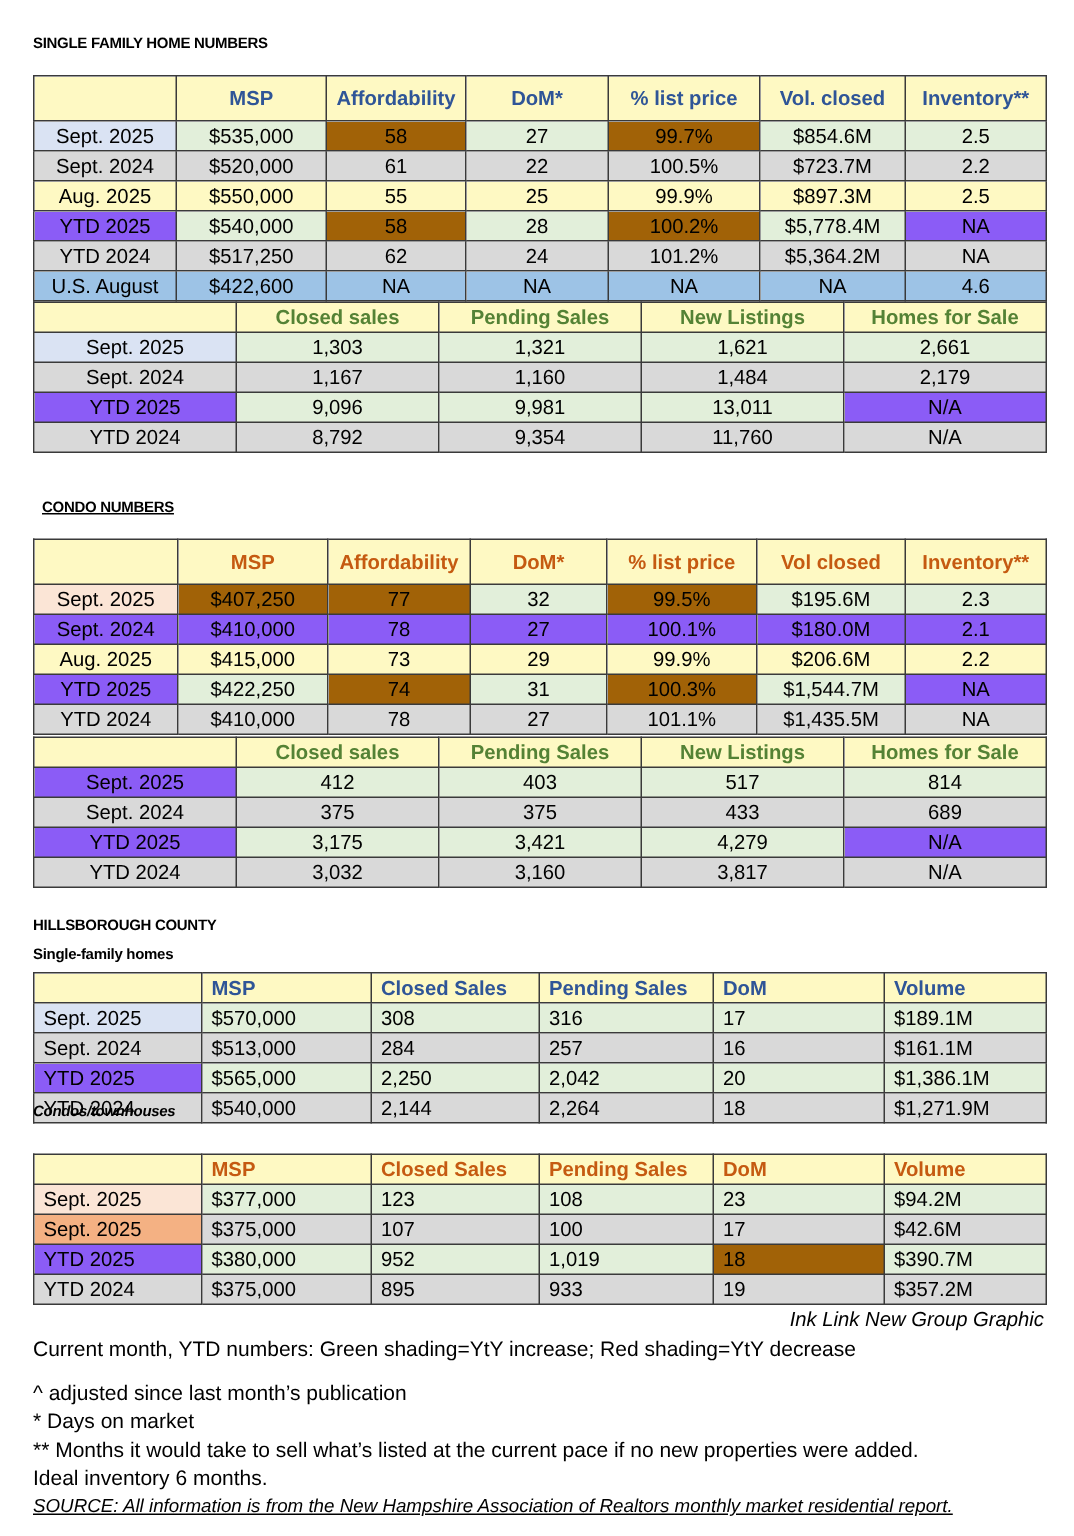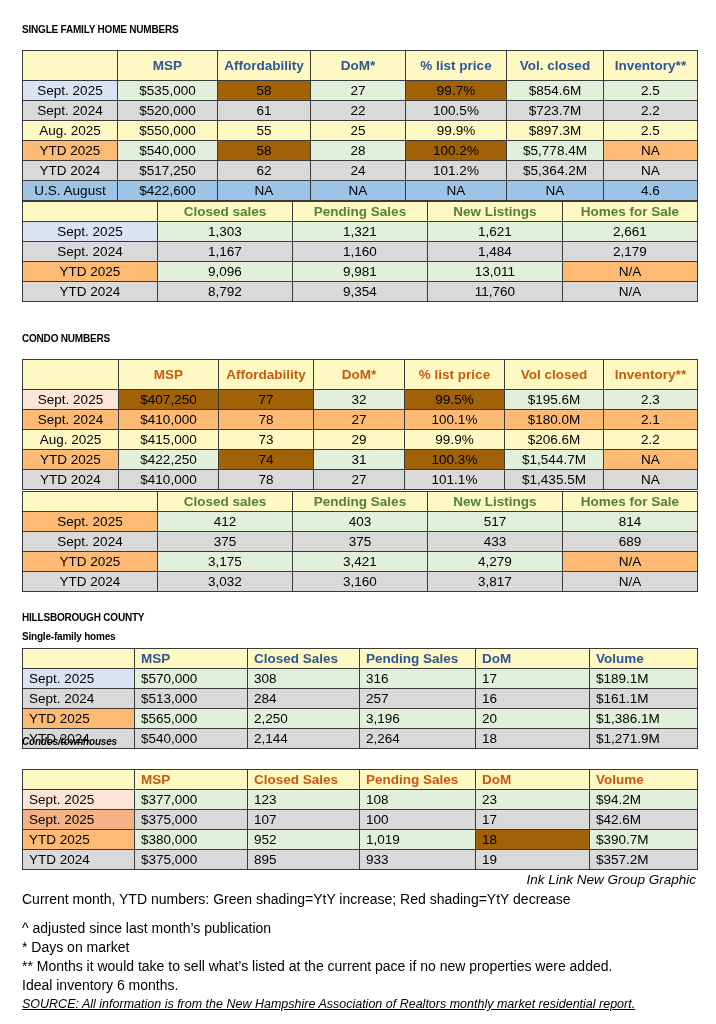--- a/index.html
+++ b/index.html
@@ -12,21 +12,21 @@
                text-align:center; white-space:nowrap; overflow:hidden; }
   table.t tr.hdr td { font-weight:bold; font-size:13.5px; }
   table.t tr.hdr.tall td { height:29px; }
   .blueh td.hc { color:#2f5597; }
   .orangeh td.hc { color:#c55a11; }
   .greenh td.hc { color:#548235; }
   table.left td { text-align:left; padding-left:6px; }
   .g { background:#e2efda; }
   .r { background:#a16207; }
   .gy { background:#d9d9d9; }
-  .lg { background:#fdba74; }
+  .lg { background:#8b5cf6; }
   .w { background:#fef9c3; }
   .lb { background:#dae3f3; }
   .us { background:#9dc3e6; }
   .lo { background:#fbe5d6; }
   .mo { background:#f4b183; }
   .credit { position:absolute; right:20px; top:872px; font-style:italic; font-size:13.5px; }
   .note { position:absolute; left:22px; font-size:14px; }
   .src { font-style:italic; font-size:12.5px; }
 </style>
 </head>
@@ -151,21 +151,21 @@
   <tr class="gy">
     <td>YTD 2024</td>
     <td>8,792</td>
     <td>9,354</td>
     <td>11,760</td>
     <td>N/A</td>
   </tr>
 </tbody>
   </table>
 
-<div class="h" style="left:22px;top:333px;">CONDO NUMBERS</div>
+<div class="h" style="left:28px;top:333px;text-decoration:underline;">CONDO NUMBERS</div>
 
 <table class="t orangeh" style="left:22px;top:359px;width:675px;">
   <colgroup>
       <col style="width:96px">
       <col style="width:100px">
       <col style="width:95px">
       <col style="width:91px">
       <col style="width:100px">
       <col style="width:99px">
       <col style="width:94px">
@@ -309,21 +309,21 @@
     <td>$513,000</td>
     <td>284</td>
     <td>257</td>
     <td>16</td>
     <td>$161.1M</td>
   </tr>
   <tr class="g">
     <td class="lg">YTD 2025</td>
     <td>$565,000</td>
     <td>2,250</td>
-    <td>3,196</td>
+    <td>2,042</td>
     <td>20</td>
     <td>$1,386.1M</td>
   </tr>
   <tr class="gy">
     <td>YTD 2024</td>
     <td>$540,000</td>
     <td>2,144</td>
     <td>2,264</td>
     <td>18</td>
     <td>$1,271.9M</td>

